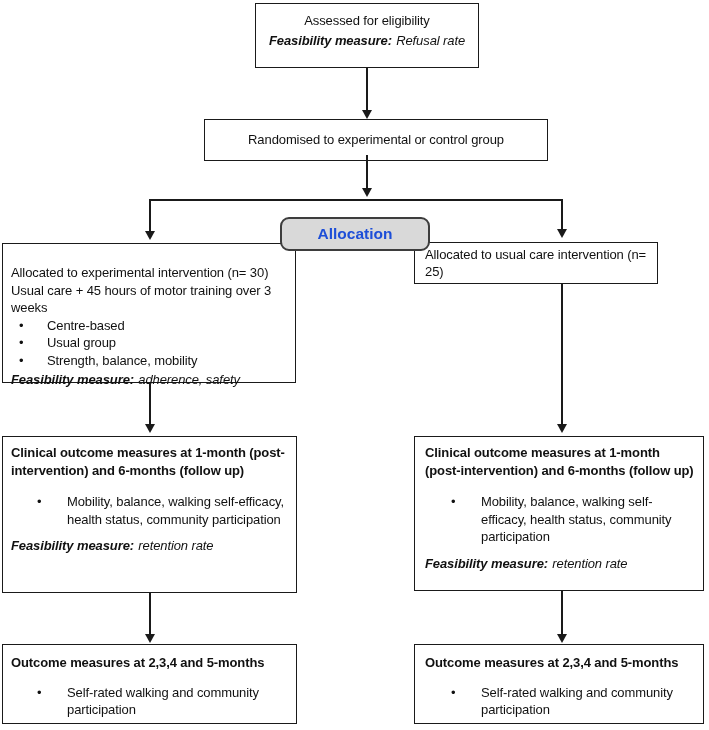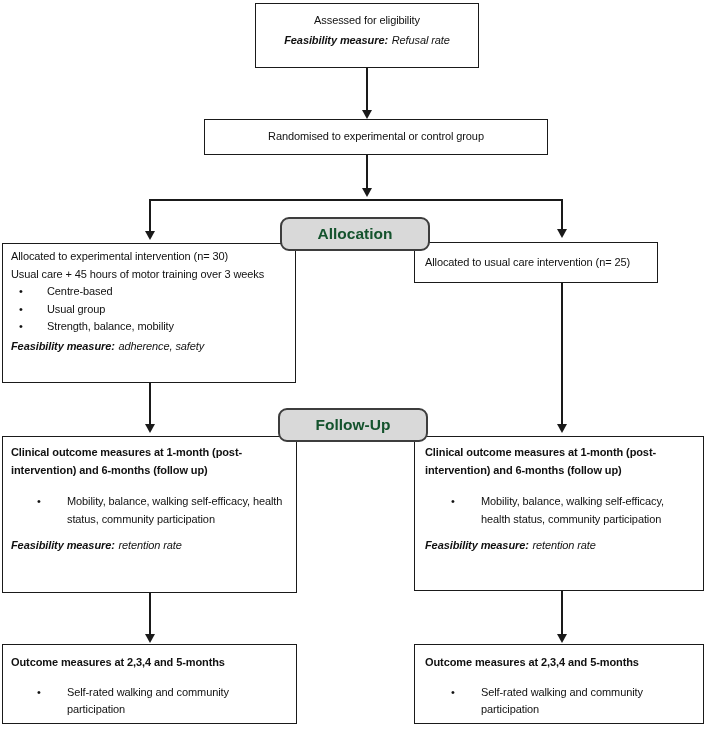--- a/index.html
+++ b/index.html
@@ -9,24 +9,24 @@
     width: 709px;
     height: 730px;
     background: #ffffff;
     overflow: hidden;
   }
   .box {
     position: absolute;
     box-sizing: border-box;
     background: #ffffff;
     border: 1.6px solid #1a1a1a;
-    font-size: 11px;
+    font-size: 13px;
     line-height: 17.5px;
     letter-spacing: -0.1px;
-    padding: 4px 8px;
+    padding: 20px 8px;
   }
   .box .para { margin: 0; }
   .bold { font-weight: bold; }
   .feas { margin-top: 2px; }
   .feas .flabel { font-weight: bold; font-style: italic; }
   .feas .fvalue { font-style: italic; margin-left: 0.33em; }
   .bullet-row { display: flex; }
   .bullet-row .dot { flex: 0 0 auto; }
   .indent-sm .dot { margin-left: 8px; width: 28px; }
   .indent-lg { margin-top: 14px; }
@@ -35,21 +35,21 @@
     position: absolute;
     box-sizing: border-box;
     background: #d9d9d9;
     border: 2px solid #3d3d3d;
     border-radius: 9px;
     display: flex;
     align-items: center;
     justify-content: center;
     font-size: 15.5px;
     font-weight: 600;
-    color: #14532d;
+    color: #1d4ed8;
     z-index: 5;
   }
   .vline { position: absolute; width: 2px; background: #1a1a1a; }
   .hline { position: absolute; height: 2px; background: #1a1a1a; }
   .ahead {
     position: absolute;
     width: 0; height: 0;
     border-left: 5px solid transparent;
     border-right: 5px solid transparent;
     border-top: 9px solid #1a1a1a;
@@ -135,23 +135,20 @@
     <div class="para bold">Clinical outcome measures at 1-month (post-intervention) and 6-months (follow up)</div>
     <div class="bullet-row indent-lg">
       <span class="dot">•</span>
       <span>Mobility, balance, walking self-efficacy, health status, community participation</span>
     </div>
     <div class="feas" style="margin-top:9px;">
       <span class="flabel">Feasibility measure:</span><span class="fvalue">retention rate</span>
     </div>
   </div>
 
-  <div class="badge" style="left:278px; top:408px; width:150px; height:34px;">
-    <span>Follow-Up</span>
-  </div>
 
   <div class="vline" style="left:149px; top:593px; height:42px;"></div>
   <div class="ahead" style="left:145px; top:634px;"></div>
   <div class="vline" style="left:561px; top:591px; height:44px;"></div>
   <div class="ahead" style="left:557px; top:634px;"></div>
 
   <div class="box" style="left:2px; top:644px; width:295px; height:80px; padding-top:9px;">
     <div class="para bold">Outcome measures at 2,3,4 and 5-months</div>
     <div class="bullet-row indent-lg" style="margin-top:12px;">
       <span class="dot">•</span>

